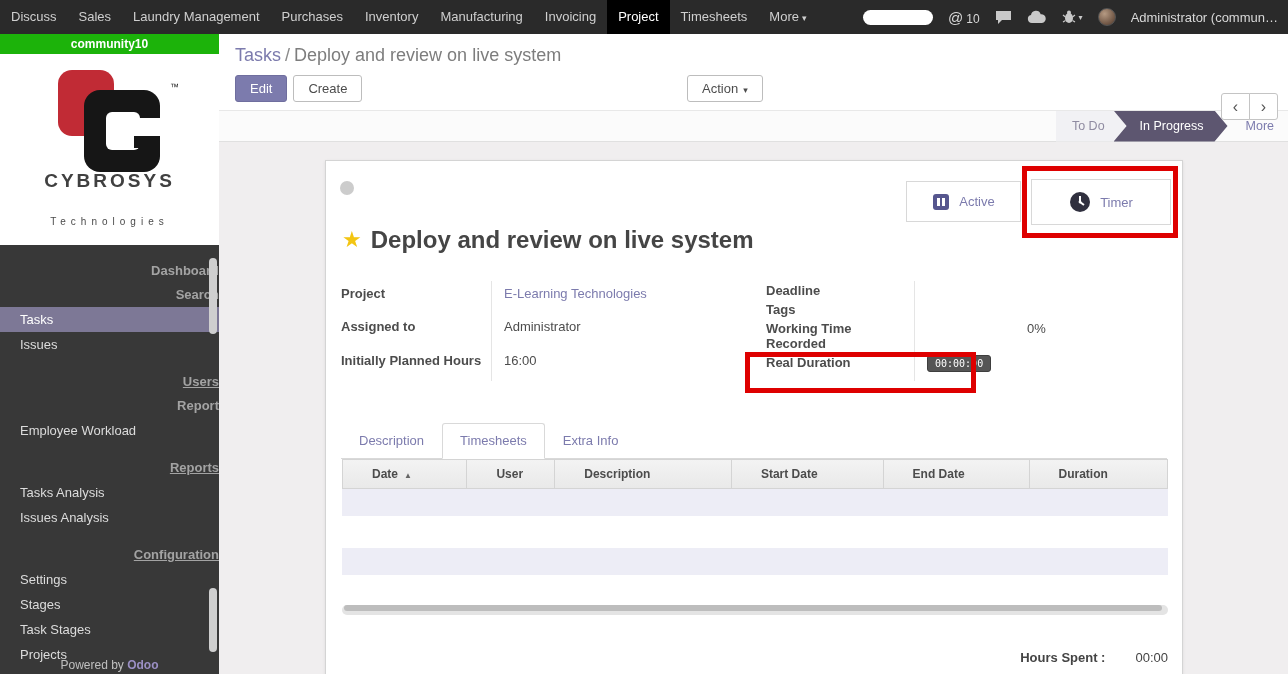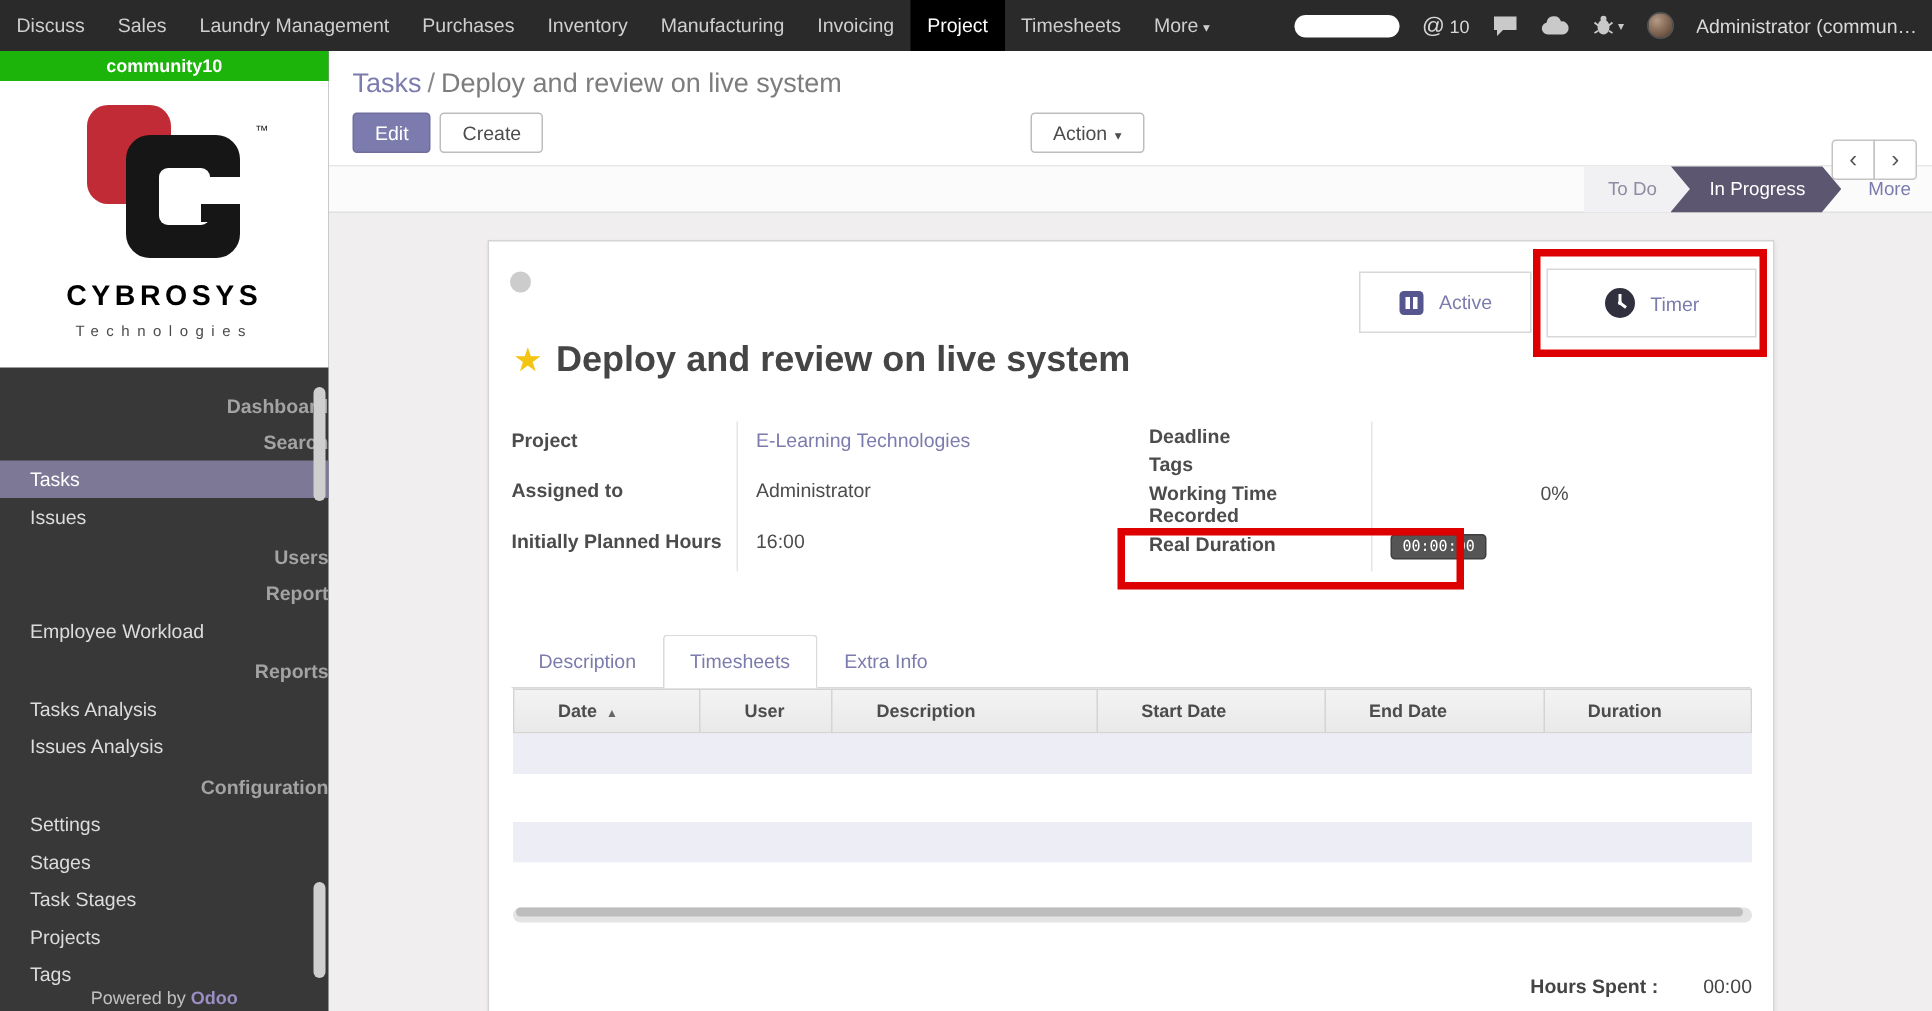--- a/index.html
+++ b/index.html
@@ -22,28 +22,28 @@
   .bug-group .caret { font-size:8px; }
   .avatar { width:18px; height:18px; border-radius:50%; background:radial-gradient(circle at 35% 30%, #b59a83, #6e5443 70%, #4a372c); border:1px solid #555; }
   .user-label { font-size:13px; color:#d9d9d9; max-width:155px; overflow:hidden; text-overflow:ellipsis; white-space:nowrap; }
 
   
   .sidebar { position:absolute; left:0; top:34px; width:219px; bottom:0; background:#383838; z-index:10; }
   .db-banner { height:20px; background:#1cb30a; color:#fff; font-size:12px; font-weight:bold; text-align:center; line-height:20px; }
   .logo-box { position:relative; height:191px; background:#fff; }
   .logo-mark { position:absolute; left:50%; top:10px; transform:translateX(-50%); }
   .logo-tm { position:absolute; top:28px; right:40px; font-size:9px; color:#222; }
-  .brand-name { position:absolute; bottom:36px; width:100%; text-align:center; font-size:19px; font-weight:bold; letter-spacing:3px; color:#000000; }
+  .brand-name { position:absolute; bottom:53px; width:100%; text-align:center; font-size:19px; font-weight:bold; letter-spacing:3px; color:#404040; }
   .brand-sub { position:absolute; bottom:18px; width:100%; text-align:center; font-size:10px; letter-spacing:5px; color:#4a4a4a; }
   .menu { padding-top:14px; }
   .entry { font-size:13px; white-space:nowrap; cursor:pointer; }
   .entry.heading { color:#a3a3a3; font-weight:bold; padding-left:10px; line-height:24px;text-align:right; }
   .entry.item { color:#dcdcdc; padding-left:20px; line-height:25px; }
   .entry.selected { background:#7d7896; color:#fff; }
-  .entry.mt { margin-top:3px; }
+  .entry.mt { margin-top:13px;text-decoration:underline; }
   .powered { position:absolute; bottom:2px; width:100%; text-align:center; font-size:12px; color:#c0c0c0; }
   .powered b { color:#9b8fc4; }
   .sb-thumb { position:absolute; right:2px; width:8px; background:#cfcfcf; border-radius:4px; }
   .sb-thumb.t1 { top:224px; height:76px; }
   .sb-thumb.t2 { top:554px; height:64px; }
 
   
   .main { position:absolute; left:219px; top:34px; right:0; bottom:0; background:#f0eeef; overflow:hidden; }
   .control-panel { position:relative; height:77px; background:#fff; border-bottom:1px solid #e8e8e8; }
   .breadcrumb { position:absolute; left:16px; top:11px; font-size:18px; }

